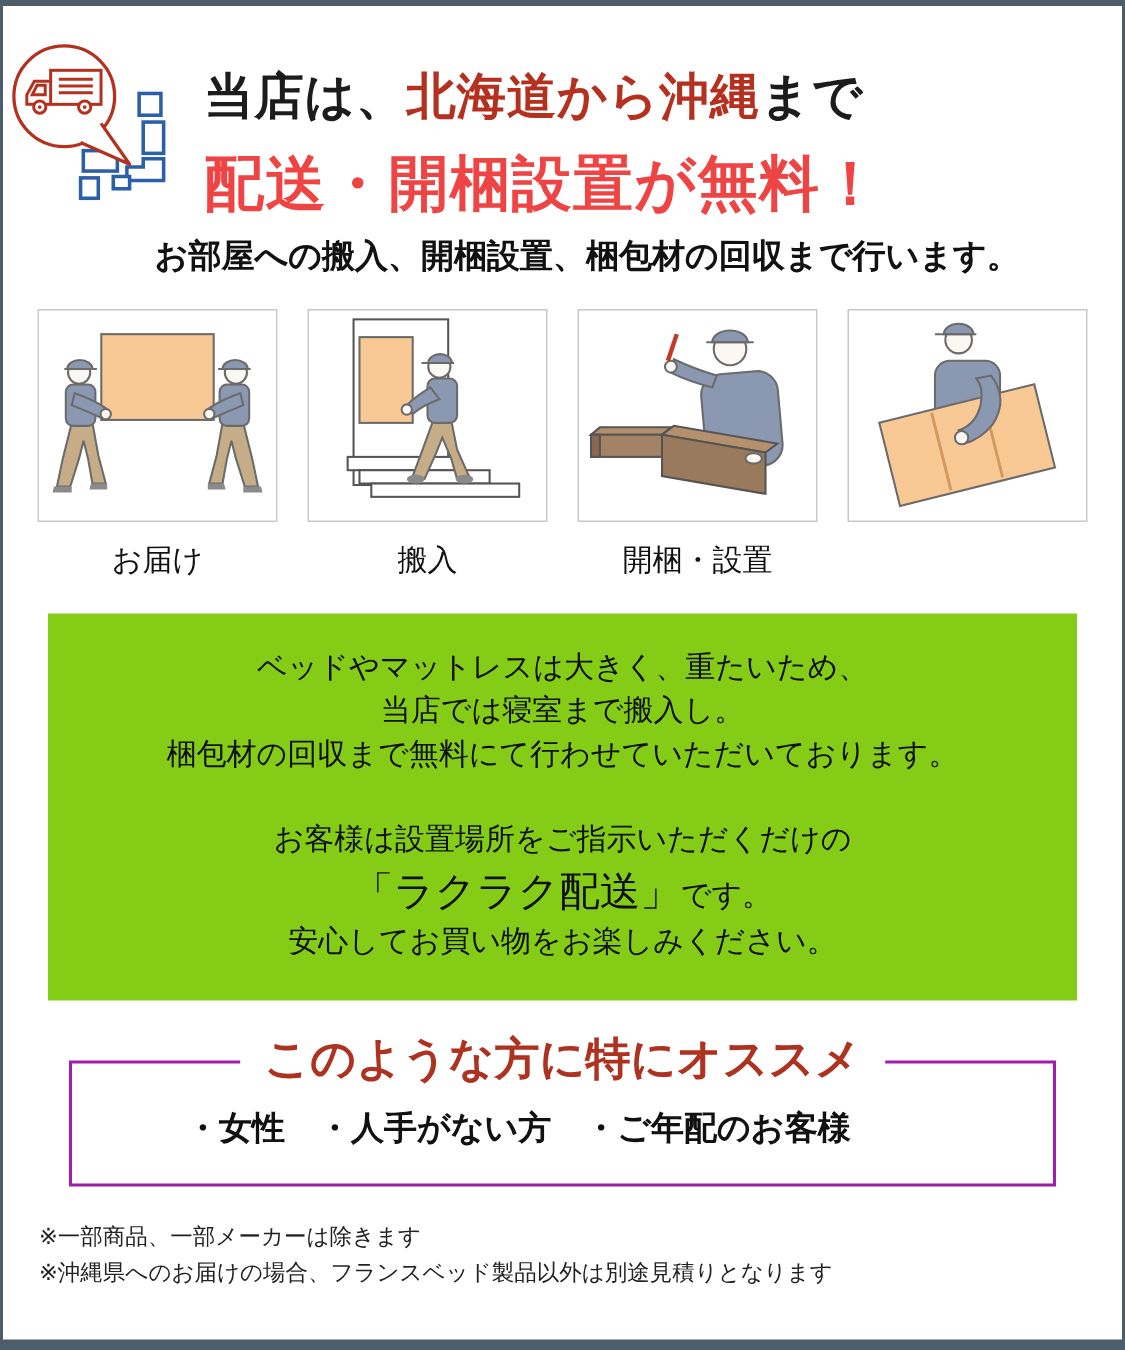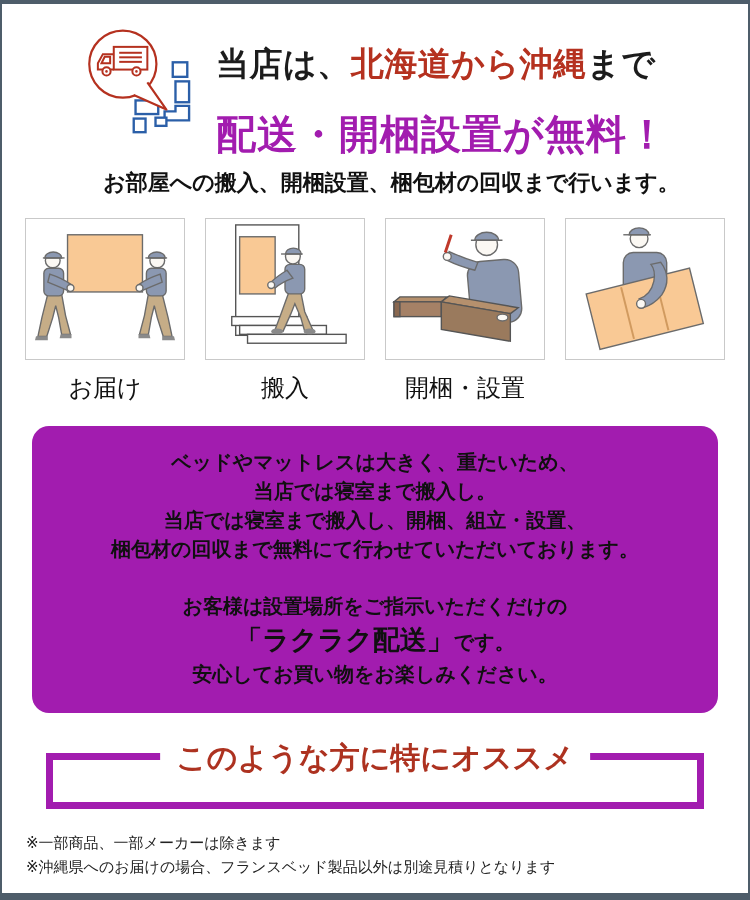--- a/index.html
+++ b/index.html
@@ -9,41 +9,41 @@
     box-sizing:border-box;
     background:#fff;
     border-style:solid;
     border-color:#4e5d6a;
     border-width:4px 2px 7px 2px;
     overflow:hidden;
     font-family:"Liberation Sans","DejaVu Sans",sans-serif;
     color:#111;
   }
   
-  .header-row{display:flex;justify-content:center;align-items:flex-start;gap:16px;margin-top:22px;}
+  .header-row{display:flex;justify-content:flex-start;align-items:flex-start;gap:16px;margin-top:22px;}
   .logo-icon{width:118px;height:120px;flex:0 0 auto;}
   .header-text{padding-top:16px;}
   .title-line1{font-size:33px;font-weight:800;letter-spacing:.5px;color:#1c1c1c;white-space:nowrap;}
   .title-line1 .red{color:#b5311f;}
-  .title-line2{font-size:40px;font-weight:800;letter-spacing:1px;color:#a21caf;margin-top:20px;white-space:nowrap;}
+  .title-line2{font-size:40px;font-weight:800;letter-spacing:1px;color:#ef4444;margin-top:8px;white-space:nowrap;}
   .subtitle{text-align:center;font-size:22px;font-weight:700;margin-top:6px;color:#111;white-space:nowrap;padding-left:33px;}
   
   .steps-row{display:flex;justify-content:center;gap:20px;margin:20px 30px 0;}
   .step{width:160px;flex:0 0 auto;}
   .step-figure{height:142px;border:1px solid #c9c9c9;background:#fff;box-sizing:border-box;}
   .step-figure svg{width:100%;height:100%;display:block;}
-  .step-label{text-align:center;font-size:24px;margin-top:12px;color:#111;font-weight:500;white-space:nowrap;}
-  
-  .info-box{margin:22px 30px 0;background:#a21caf;text-align:center;padding:22px 10px 24px;
-            font-size:20px;font-weight:700;line-height:1.45;color:#101010;border-radius:17px;}
+  .step-label{text-align:center;font-size:20px;margin-top:12px;color:#111;font-weight:500;white-space:nowrap;}
+  
+  .info-box{margin:22px 30px 0;background:#84cc16;text-align:center;padding:22px 10px 24px;
+            font-size:20px;font-weight:400;line-height:1.45;color:#101010;}
   .info-box p{margin:0;}
   .info-p2{margin-top:28px !important;}
   .hl{font-size:27px;}
   
-  .recommend-box{margin:40px 44px 0;border:7px solid #a21caf;position:relative;
+  .recommend-box{margin:40px 44px 0;border:2px solid #a21caf;position:relative;
                  padding:24px 16px 18px 76px;box-sizing:border-box;}
   .recommend-title{position:absolute;top:0;left:50%;transform:translate(-50%,-57%);
                    background:#fff;padding:0 16px;font-size:30px;font-weight:800;
                    color:#ad3220;white-space:nowrap;line-height:1;}
   .recommend-row{font-size:22px;font-weight:700;line-height:1.72;color:#111;text-align:left;white-space:nowrap;}
   
   .notes{margin:22px 0 0 24px;font-size:15px;color:#222;line-height:1.6;font-weight:400;}
   .notes div{white-space:nowrap;}
   
   .shirt{fill:#8b98b1;}
@@ -183,29 +183,29 @@
           <circle class="skin ln" cx="76" cy="86" r="4.5"></circle>
         </svg>
       </div>
     </div>
 
   </div>
 
   <div class="info-box">
     <p>ベッドやマットレスは大きく、重たいため、</p>
     <p>当店では寝室まで搬入し。</p>
-    <p>当店では寝室まで搬入し、開梱、組立・設置、</p>
     <p>梱包材の回収まで無料にて行わせていただいております。</p>
     <p class="info-p2">お客様は設置場所をご指示いただくだけの</p>
     <p><span class="hl">「ラクラク配送」</span><span>です。</span></p>
     <p>安心してお買い物をお楽しみください。</p>
   </div>
 
   <div class="recommend-box">
     <div class="recommend-title">このような方に特にオススメ</div>
+    <div class="recommend-row">・女性　・人手がない方　・ご年配のお客様</div>
   </div>
 
   <div class="notes">
     <div>※一部商品、一部メーカーは除きます</div>
     <div>※沖縄県へのお届けの場合、フランスベッド製品以外は別途見積りとなります</div>
 
   </div>
 
 </div>
 

